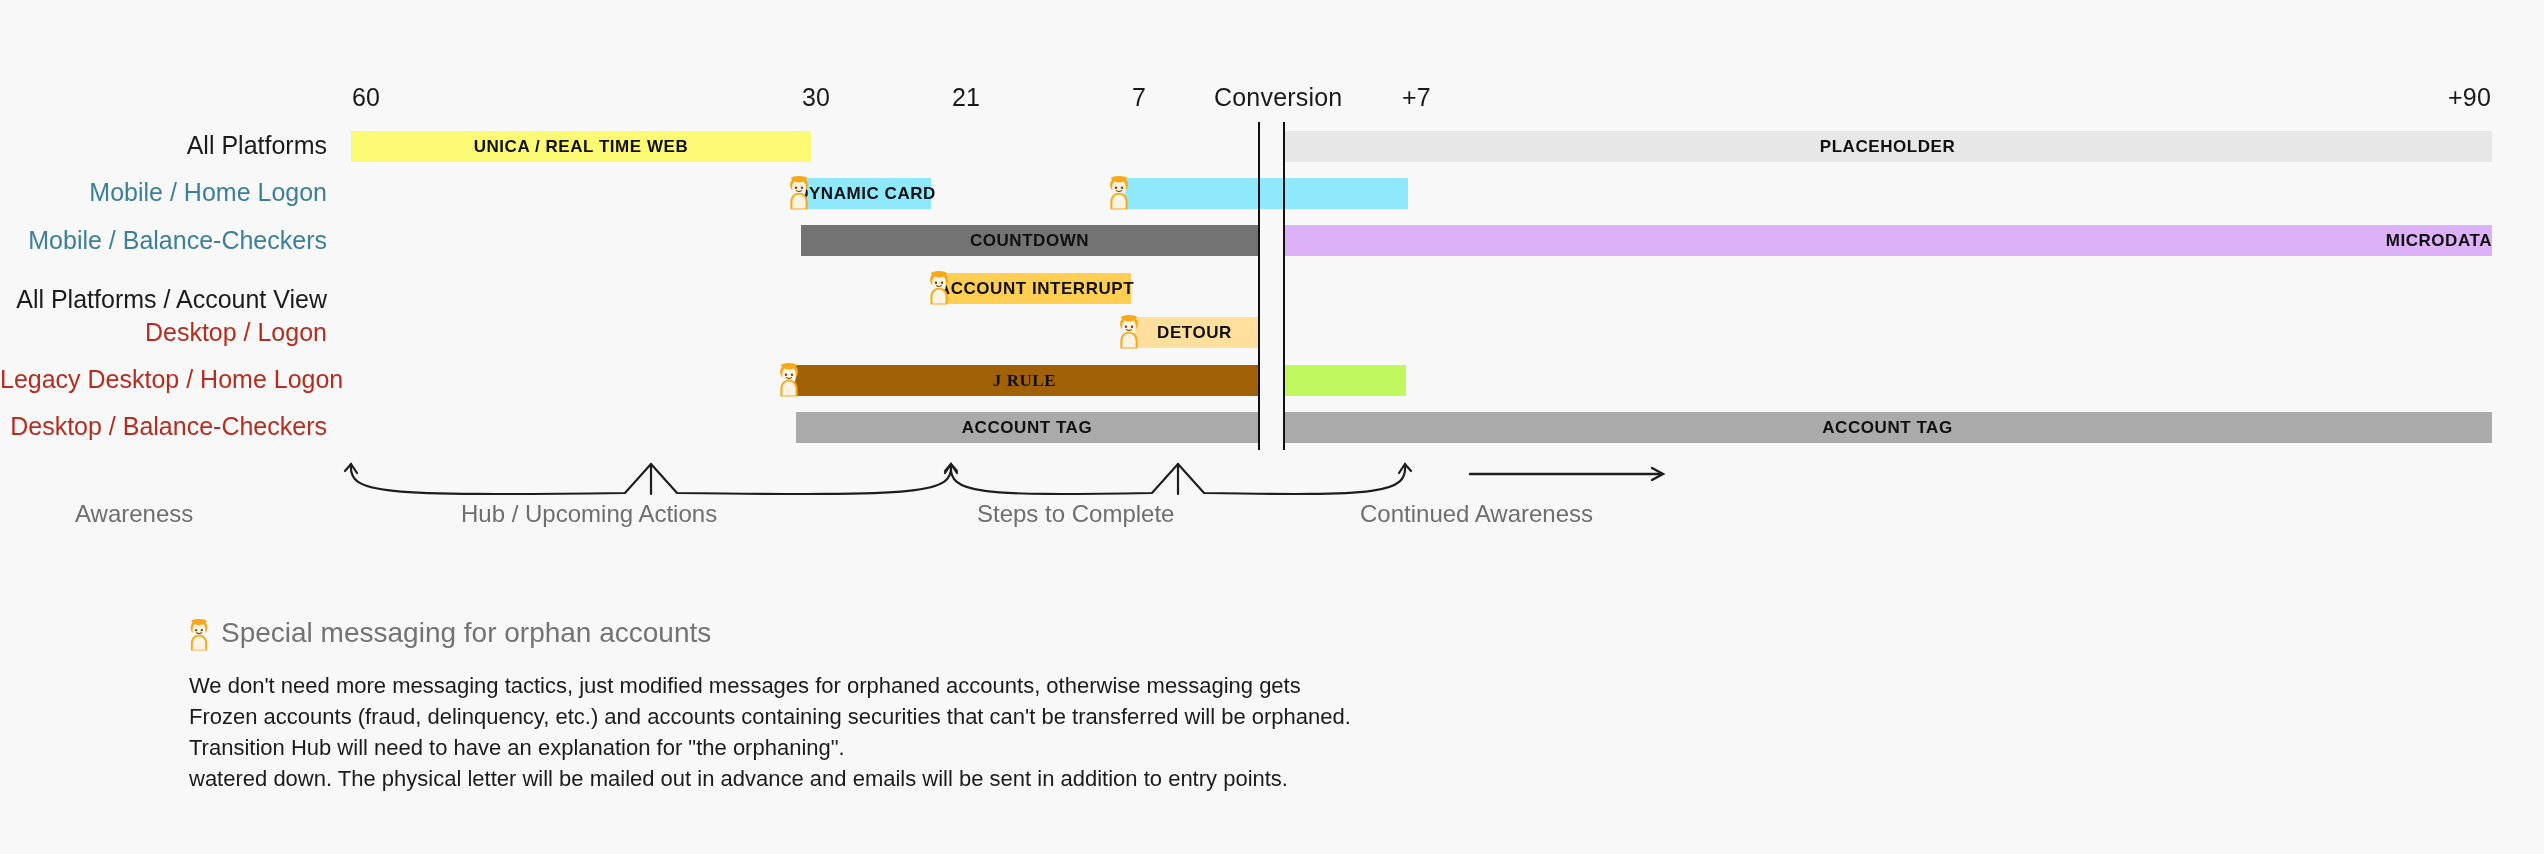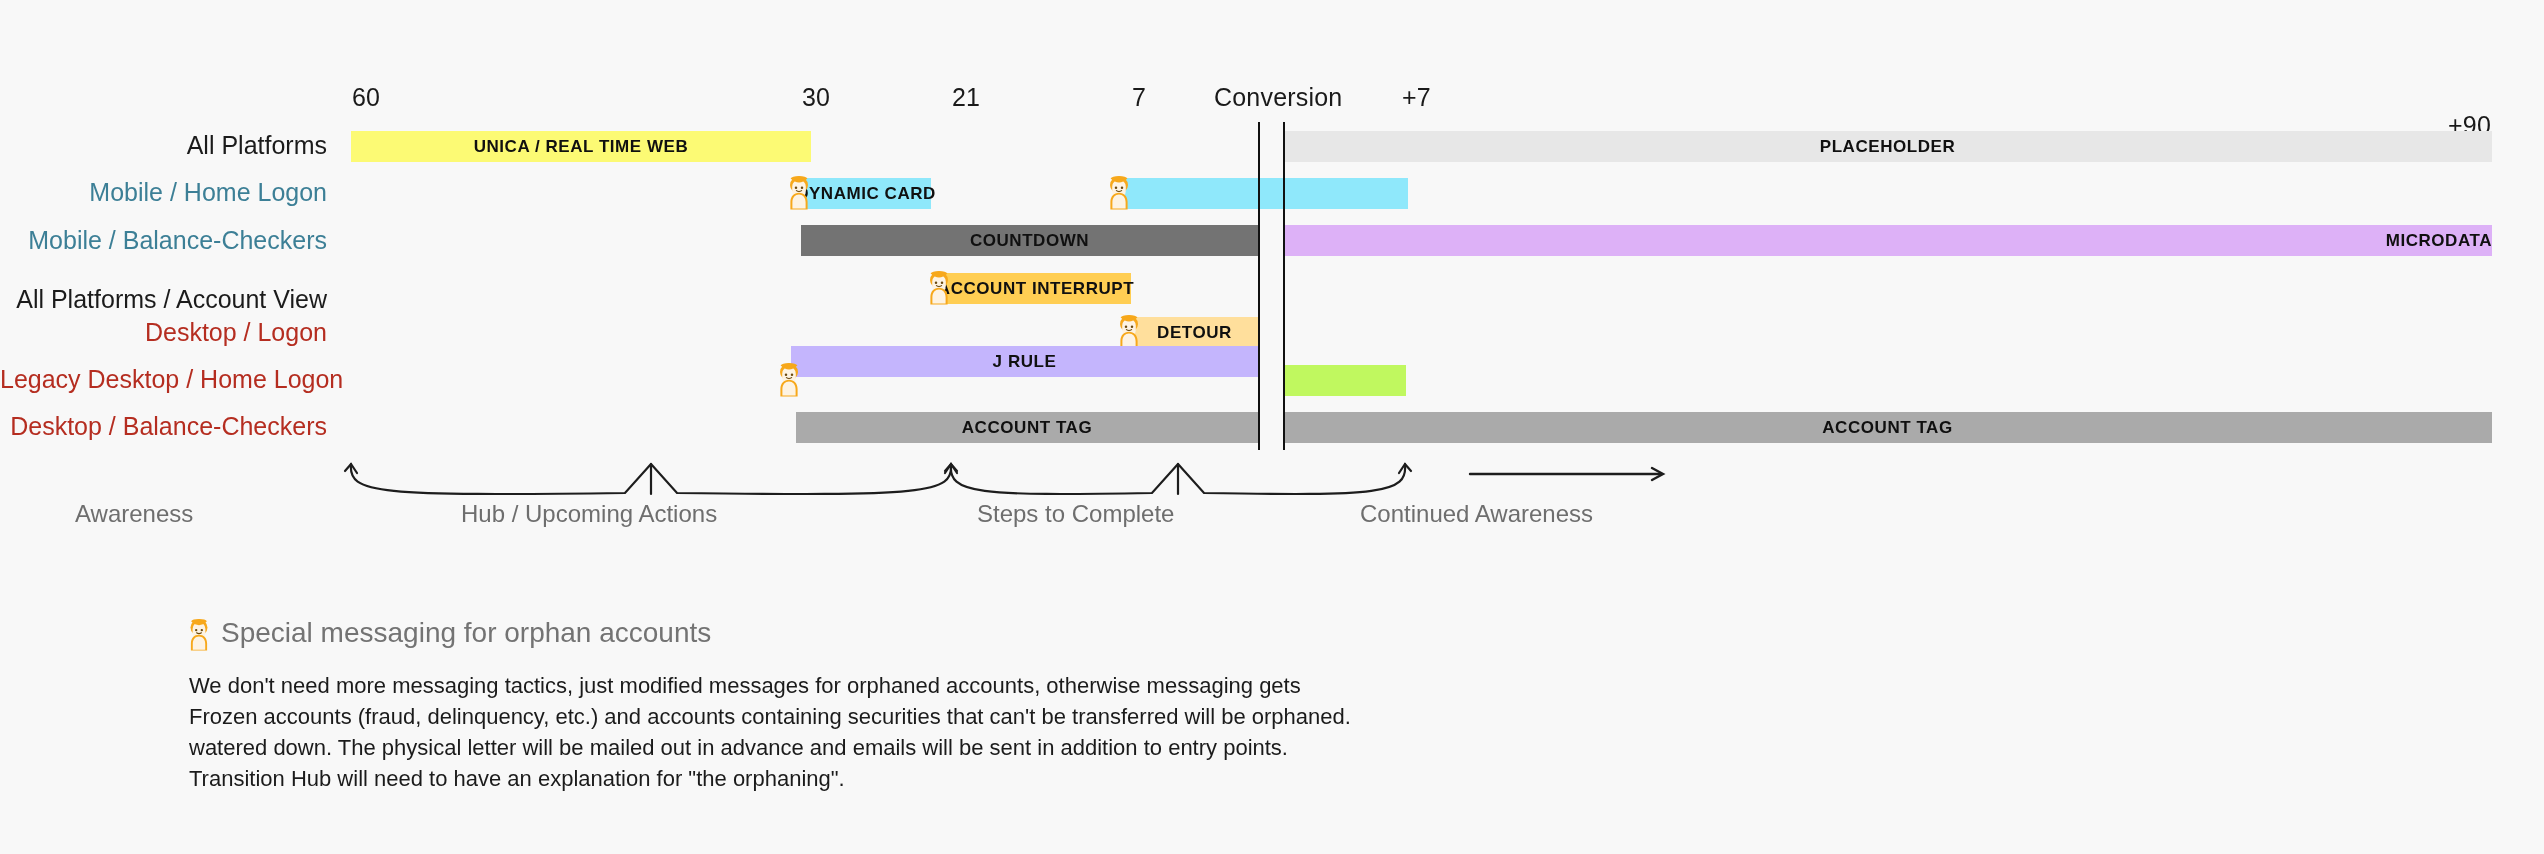--- a/index.html
+++ b/index.html
@@ -93,21 +93,21 @@
 
 <div id="stage">
 
   <div id="axis-layer">
       <div class="axis-label" style="top: 83px; left: 352px;">60</div>
       <div class="axis-label" style="top: 83px; left: 802px;">30</div>
       <div class="axis-label" style="top: 83px; left: 952px;">21</div>
       <div class="axis-label" style="top: 83px; left: 1132px;">7</div>
       <div class="axis-label" style="top: 83px; left: 1214px;">Conversion</div>
       <div class="axis-label" style="top: 83px; left: 1402px;">+7</div>
-      <div class="axis-label" style="top: 83px; left: 2448px; margin-top: 28px;">+90</div>
+      <div class="axis-label" style="top: 83px; left: 2448px;">+90</div>
     </div>
 
   <div id="rowlabel-layer">
       <div class="row-label rl-dark" style="top: 131px; left: 0px; width: 327px; right: auto;">All Platforms</div>
       <div class="row-label rl-blue" style="top: 178px; left: 0px; width: 327px; right: auto;">Mobile / Home Logon</div>
       <div class="row-label rl-blue" style="top: 226px; left: 0px; width: 327px; right: auto;">Mobile / Balance-Checkers</div>
       <div class="row-label rl-dark" style="top: 272px; left: 0px; width: 327px; right: auto; margin-top: 13px;">All Platforms / Account View</div>
       <div class="row-label rl-red" style="top: 318px; left: 0px; width: 327px; right: auto;">Desktop / Logon</div>
       <div class="row-label rl-red" style="top: 365px; left: 0px; width: 327px; right: auto;">Legacy Desktop / Home Logon</div>
       <div class="row-label rl-red" style="top: 412px; left: 0px; width: 327px; right: auto;">Desktop / Balance-Checkers</div>
@@ -169,21 +169,21 @@
       <div class="person" style="left: 1118px; top: 315px;"><svg viewBox="0 0 22 34" width="22" height="34">
           <ellipse cx="11" cy="9" rx="9" ry="8.6" fill="#f7a81b"></ellipse>
           <path d="M4.2 10.5 a6.8 6.8 0 0 1 13.6 0 v4.6 a6.8 6.8 0 0 1 -13.6 0 z" fill="#fdf3e3"></path>
           <circle cx="8" cy="11.8" r="1.25" fill="#6b4a10"></circle>
           <circle cx="14" cy="11.8" r="1.25" fill="#6b4a10"></circle>
           <path d="M8.4 14.6 q2.6 1.9 5.2 0" stroke="#6b4a10" stroke-width="1.1" fill="none" stroke-linecap="round"></path>
           <path d="M2.6 2.5 q8.4 8.2 16.8 0 q-1.5 -2.5 -8.4 -2.5 q-6.9 0 -8.4 2.5 z" fill="#f7a81b"></path>
           <path d="M11 16.8 c-5 0 -8.6 3.6 -8.6 9.2 v7.4 h17.2 v-7.4 c0 -5.6 -3.6 -9.2 -8.6 -9.2 z" fill="#f7a81b"></path>
           <path d="M11 18.6 c-3.8 0 -6.6 2.9 -6.6 7.6 v6.4 h13.2 v-6.4 c0 -4.7 -2.8 -7.6 -6.6 -7.6 z" fill="#fdf3e3"></path>
         </svg></div>
-      <div class="bar" style="left: 791px; top: 346px; width: 467px; background: #c4b5fd;">
+      <div class="bar" style="left: 791px; top: 365px; width: 467px; background: #a16207; font-family: Liberation Serif, serif;">
         <span class="bar-text">J RULE</span>
       </div>
       <div class="person" style="left: 778px; top: 363px;"><svg viewBox="0 0 22 34" width="22" height="34">
           <ellipse cx="11" cy="9" rx="9" ry="8.6" fill="#f7a81b"></ellipse>
           <path d="M4.2 10.5 a6.8 6.8 0 0 1 13.6 0 v4.6 a6.8 6.8 0 0 1 -13.6 0 z" fill="#fdf3e3"></path>
           <circle cx="8" cy="11.8" r="1.25" fill="#6b4a10"></circle>
           <circle cx="14" cy="11.8" r="1.25" fill="#6b4a10"></circle>
           <path d="M8.4 14.6 q2.6 1.9 5.2 0" stroke="#6b4a10" stroke-width="1.1" fill="none" stroke-linecap="round"></path>
           <path d="M2.6 2.5 q8.4 8.2 16.8 0 q-1.5 -2.5 -8.4 -2.5 q-6.9 0 -8.4 2.5 z" fill="#f7a81b"></path>
           <path d="M11 16.8 c-5 0 -8.6 3.6 -8.6 9.2 v7.4 h17.2 v-7.4 c0 -5.6 -3.6 -9.2 -8.6 -9.2 z" fill="#f7a81b"></path>
@@ -239,17 +239,17 @@
           <path d="M8.4 14.6 q2.6 1.9 5.2 0" stroke="#6b4a10" stroke-width="1.1" fill="none" stroke-linecap="round"></path>
           <path d="M2.6 2.5 q8.4 8.2 16.8 0 q-1.5 -2.5 -8.4 -2.5 q-6.9 0 -8.4 2.5 z" fill="#f7a81b"></path>
           <path d="M11 16.8 c-5 0 -8.6 3.6 -8.6 9.2 v7.4 h17.2 v-7.4 c0 -5.6 -3.6 -9.2 -8.6 -9.2 z" fill="#f7a81b"></path>
           <path d="M11 18.6 c-3.8 0 -6.6 2.9 -6.6 7.6 v6.4 h13.2 v-6.4 c0 -4.7 -2.8 -7.6 -6.6 -7.6 z" fill="#fdf3e3"></path>
         </svg></span><span>Special messaging for orphan accounts</span>
   </div>
 
   <div class="note-body" style="left:189px;top:670px;">
     <div>We don't need more messaging tactics, just modified messages for orphaned accounts, otherwise messaging gets</div>
     <div>Frozen accounts (fraud, delinquency, etc.) and accounts containing securities that can't be transferred will be orphaned.</div>
+    <div>Transition Hub will need to have an explanation for "the orphaning".</div>
     <div>watered down. The physical letter will be mailed out in advance and emails will be sent in addition to entry points.</div>
-    <div>Transition Hub will need to have an explanation for "the orphaning".</div>
   </div>
 
 </div>
 
 </body></html>

